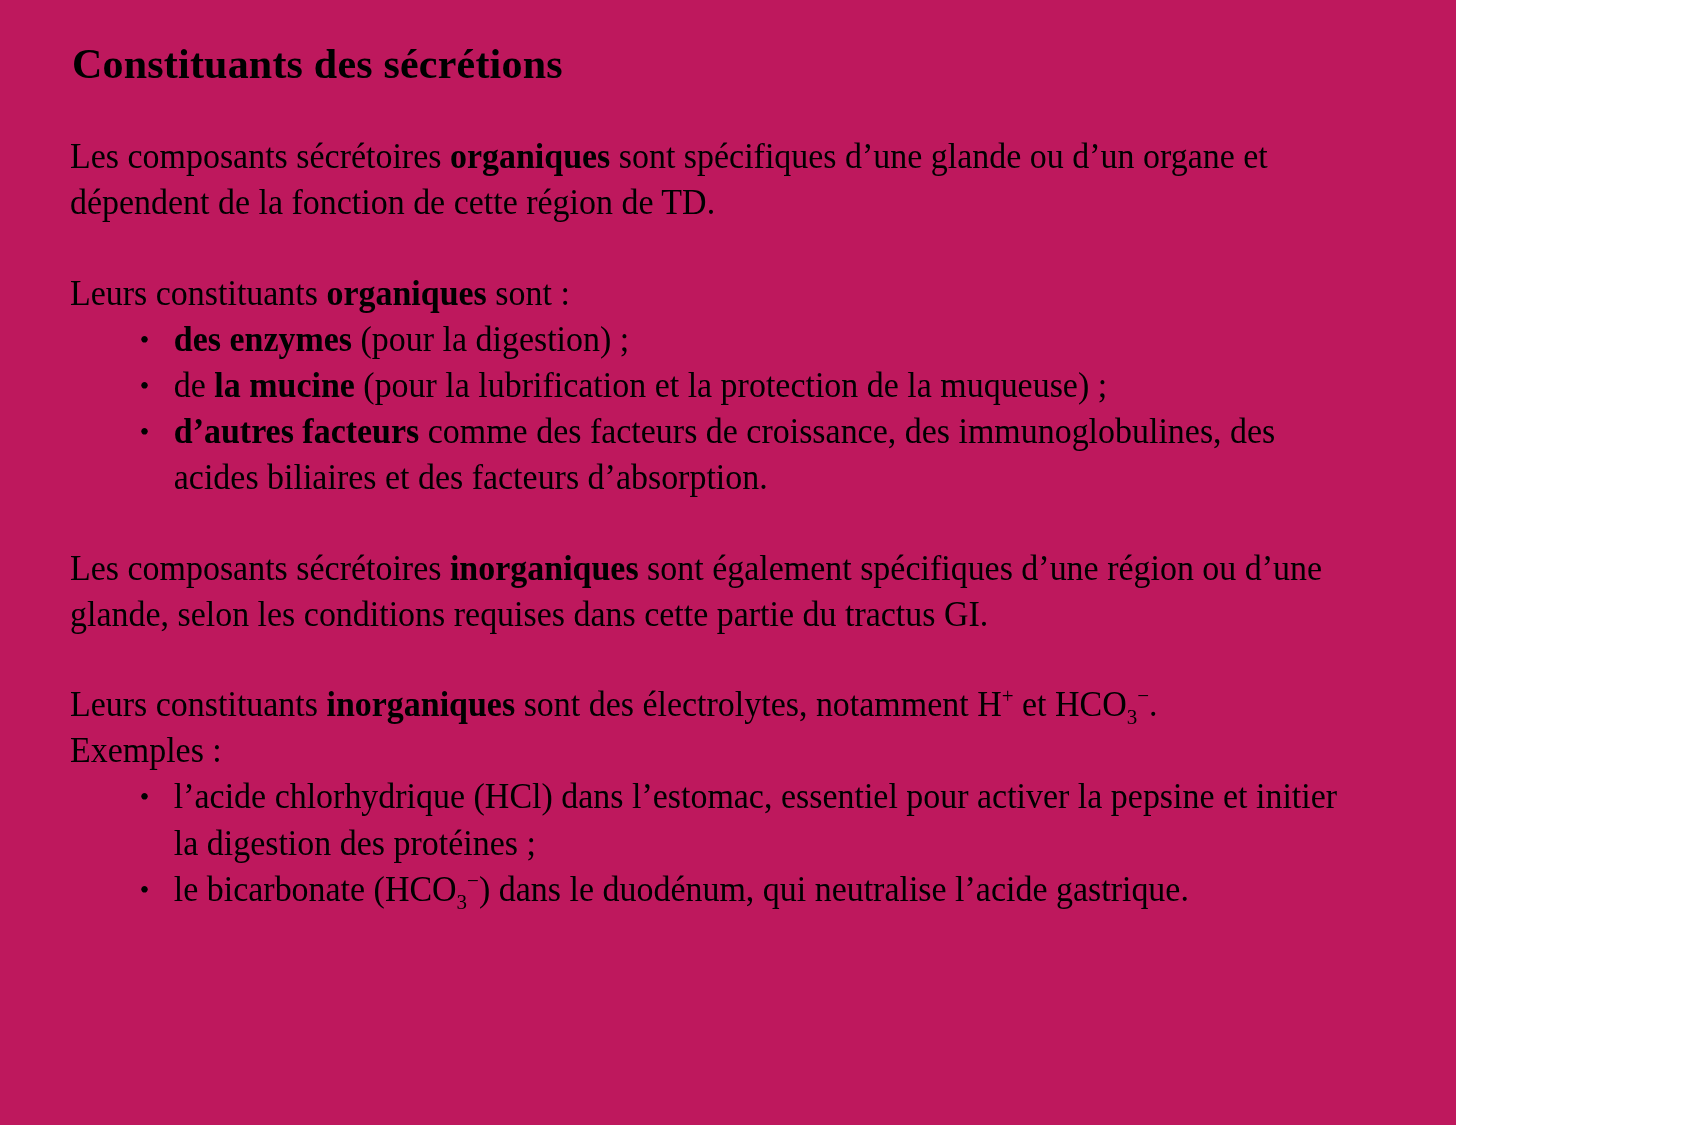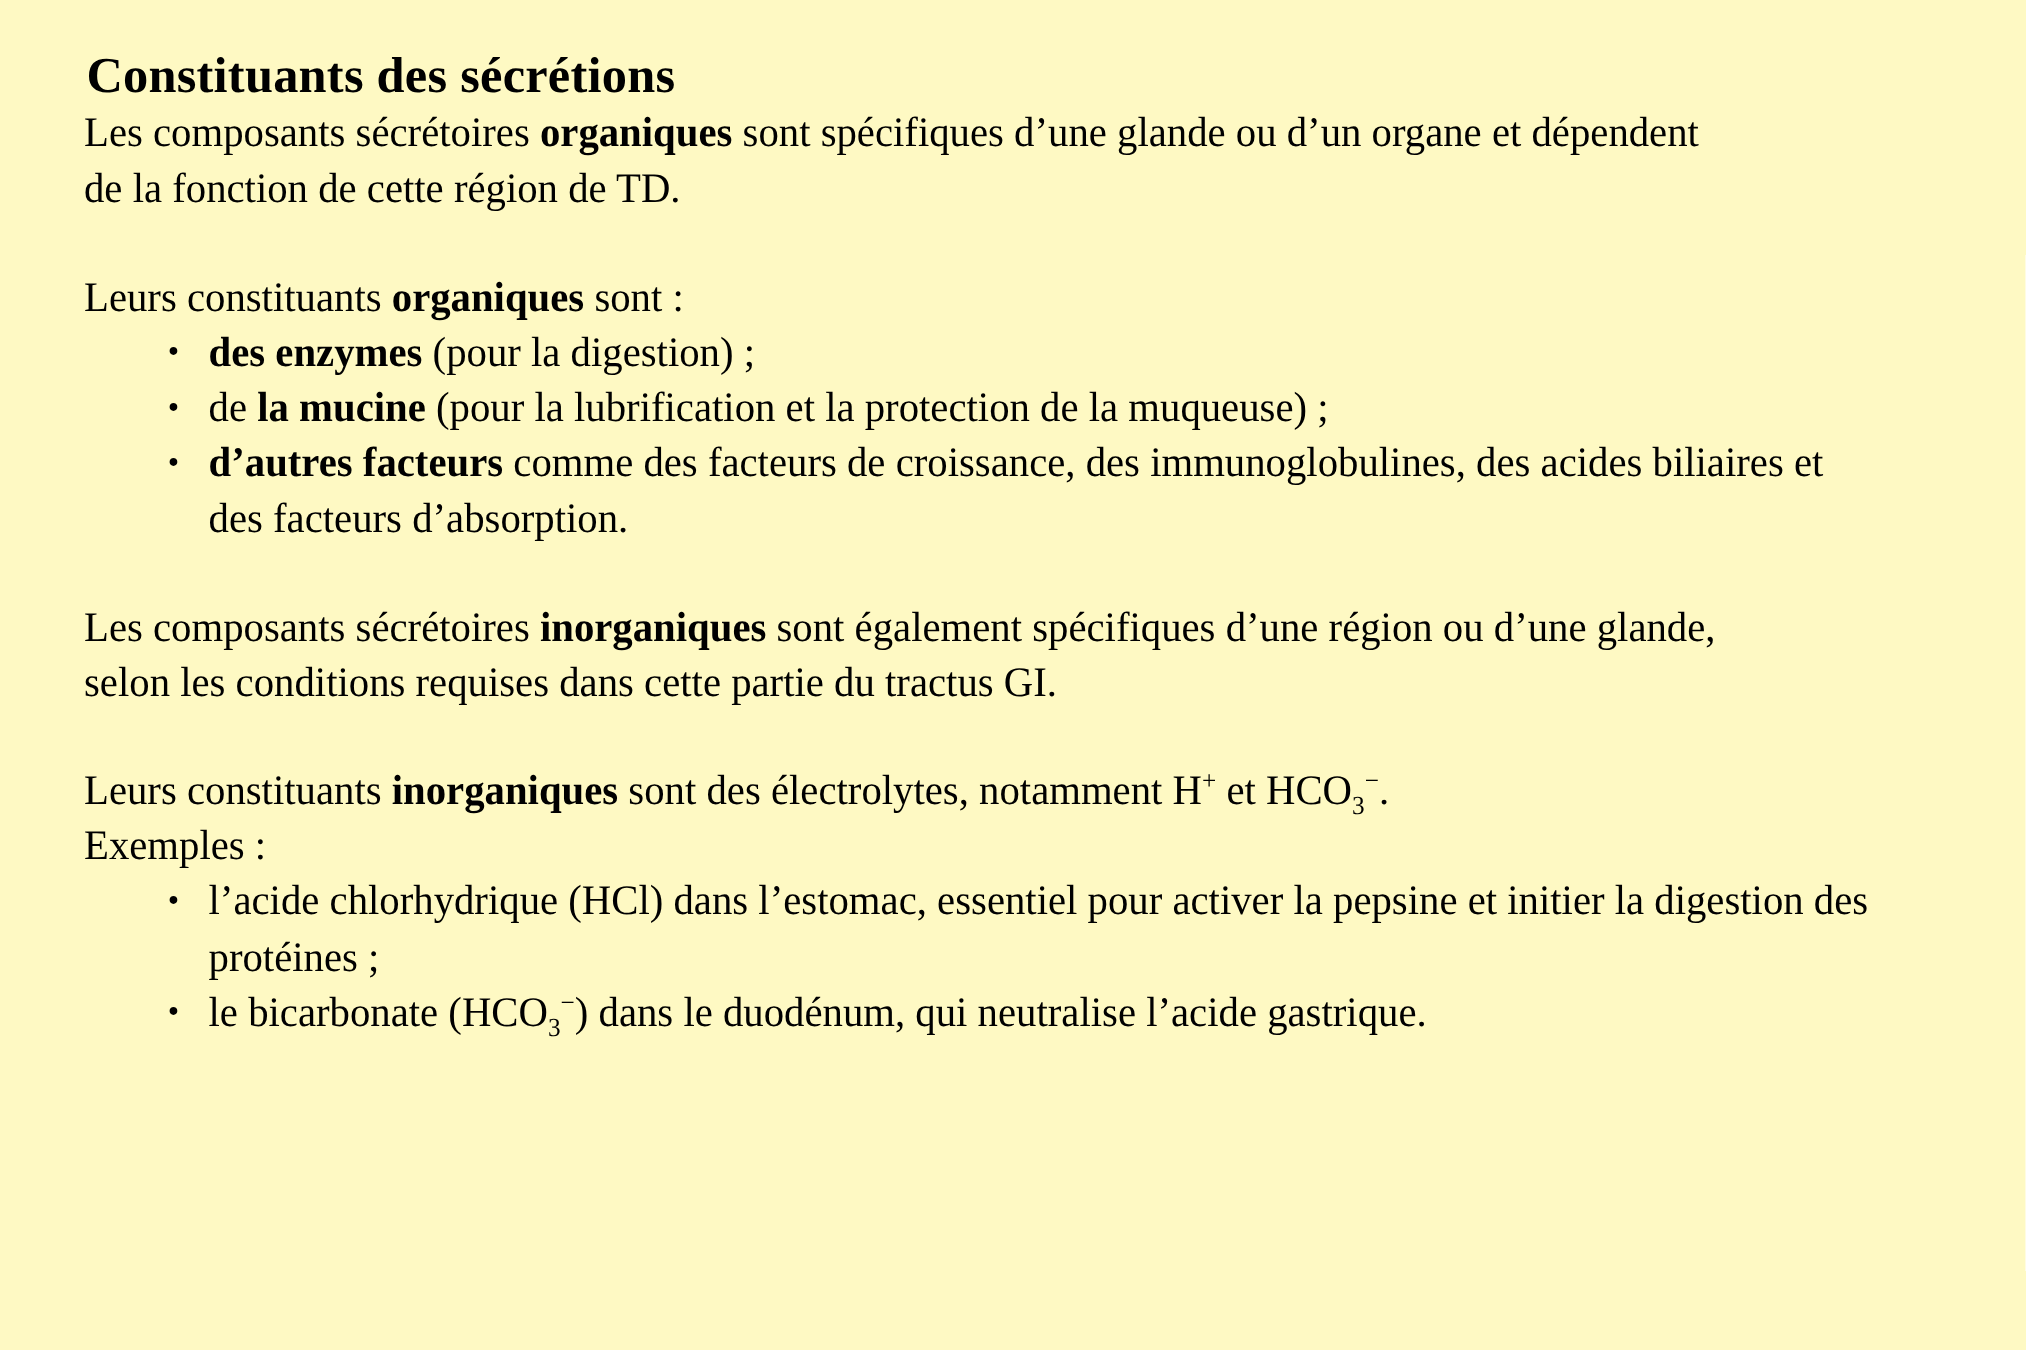--- a/index.html
+++ b/index.html
@@ -10,34 +10,35 @@
   }
   body {
     width: 1688px;
     height: 1125px;
     font-family: "Liberation Serif", "DejaVu Serif", serif;
     color: #000000;
     overflow: hidden;
   }
   .slide {
     position: relative;
-    width: 1688px;
+    width: 1456px;
     height: 1125px;
-    background: #fef9c3;
+    background: #be185d;
     box-sizing: border-box;
     padding: 30px 70px 0 70px;
   }
   .slide-title {
     font-size: 42px;
     font-weight: bold;
     letter-spacing: 0.2px;
     margin: 10px 0 0 2px;
     line-height: 1.15;
   }
   .body-block {
+    margin-top: 46px;
   }
   .para {
     font-size: 35px;
     line-height: 1.32;
     margin: 0;
     max-width: 1420px;
     transform: scaleX(0.97);
     transform-origin: left top;
   }
   .gap-lg { height: 44px; }

